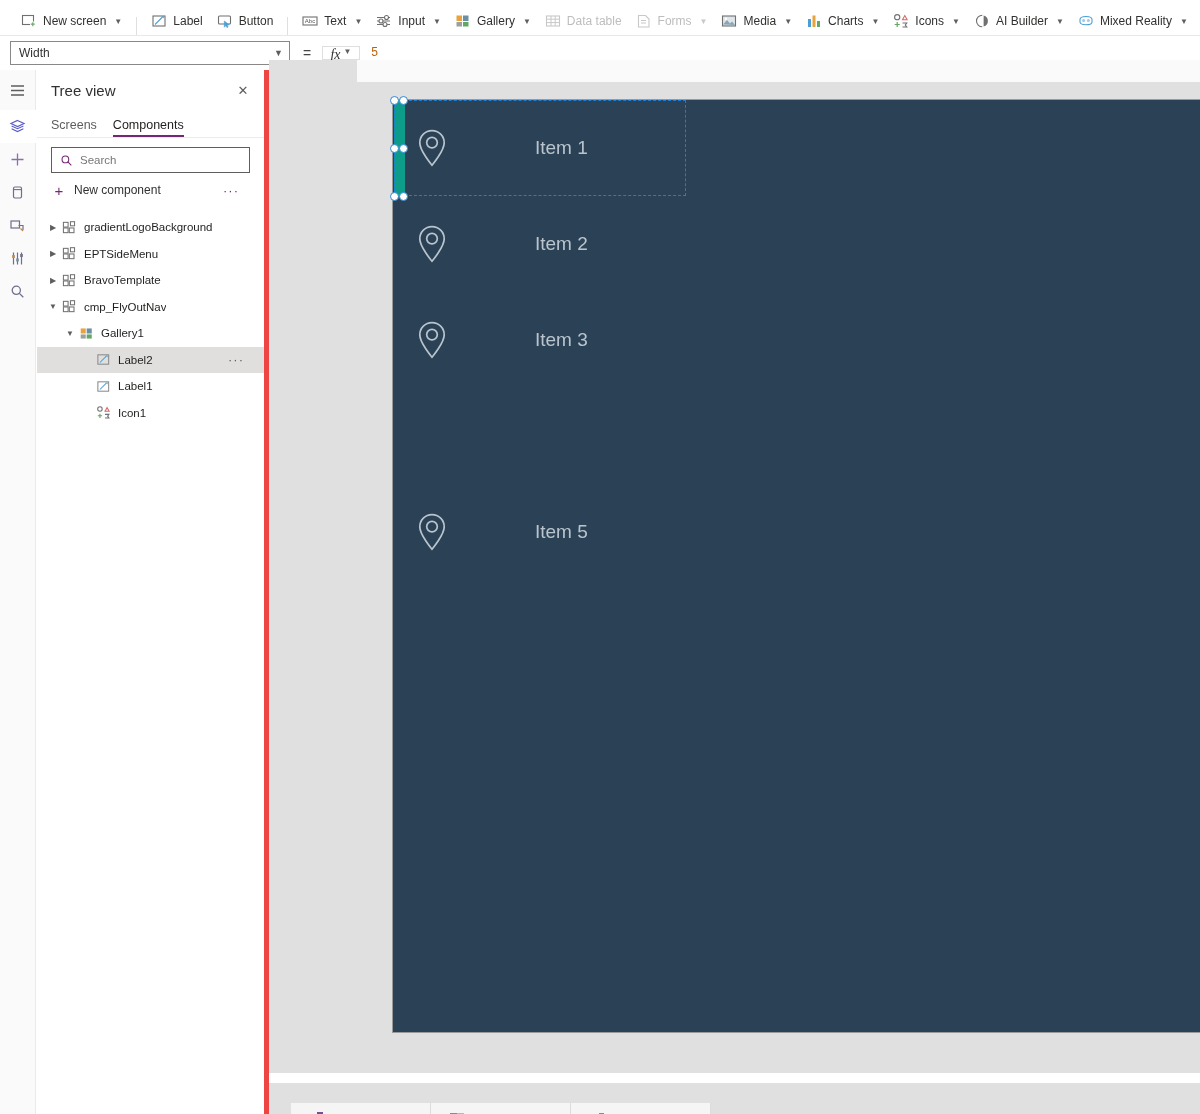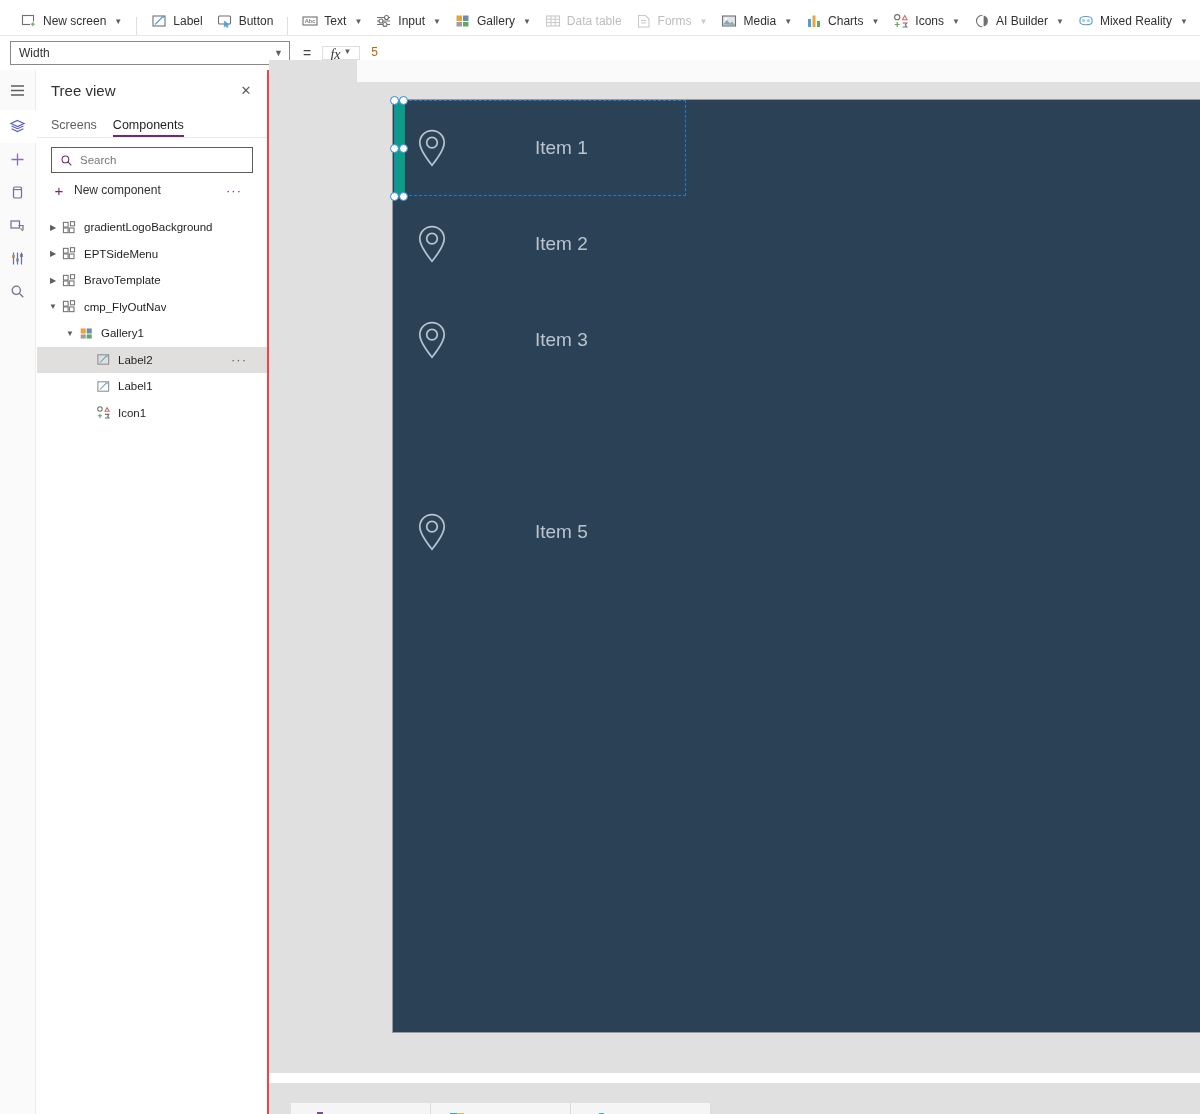--- a/index.html
+++ b/index.html
@@ -134,21 +134,21 @@
     position: relative;
   }
   .rail-btn.active { background: #ffffff; }
   .rail-gap { height: 3px; }
 
   
   #tree-panel {
     position: absolute; left: 37px; top: 70px;
     width: 232px; height: 1044px;
     background: #ffffff;
-    border-right: 2px solid #ef4444;
+    border-right: 5px solid #ef4444;
     overflow: hidden;
   }
   #tree-header {
     height: 40px;
     display: flex; align-items: center; justify-content: space-between;
     padding: 0 12px 0 14px;
   }
   #tree-title { font-size: 15px; color: #323130; }
   #tree-close {
     width: 18px; height: 18px;

